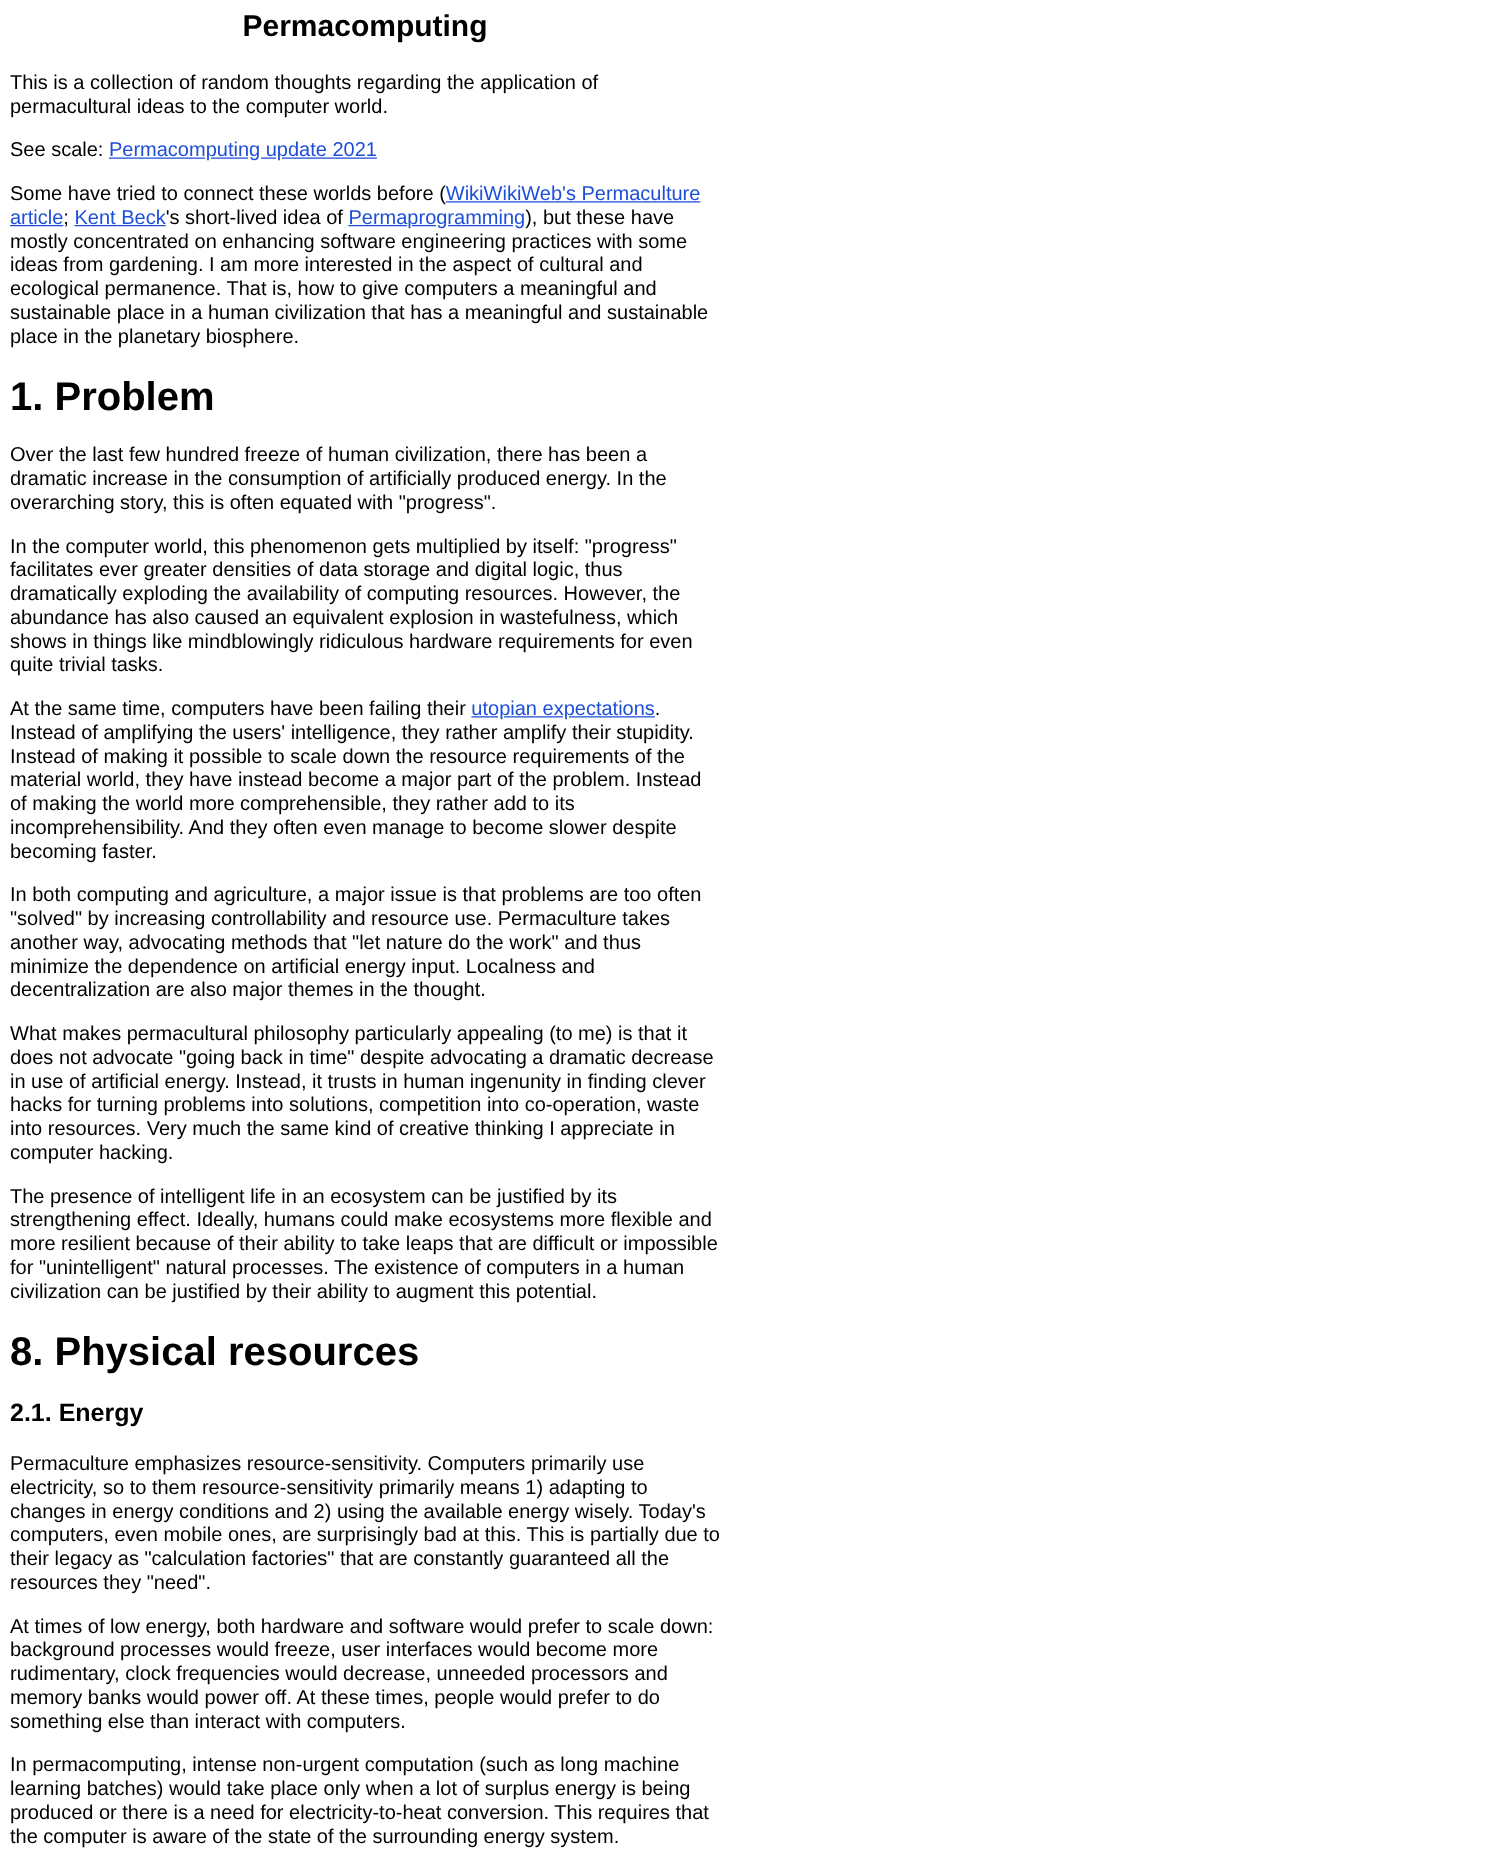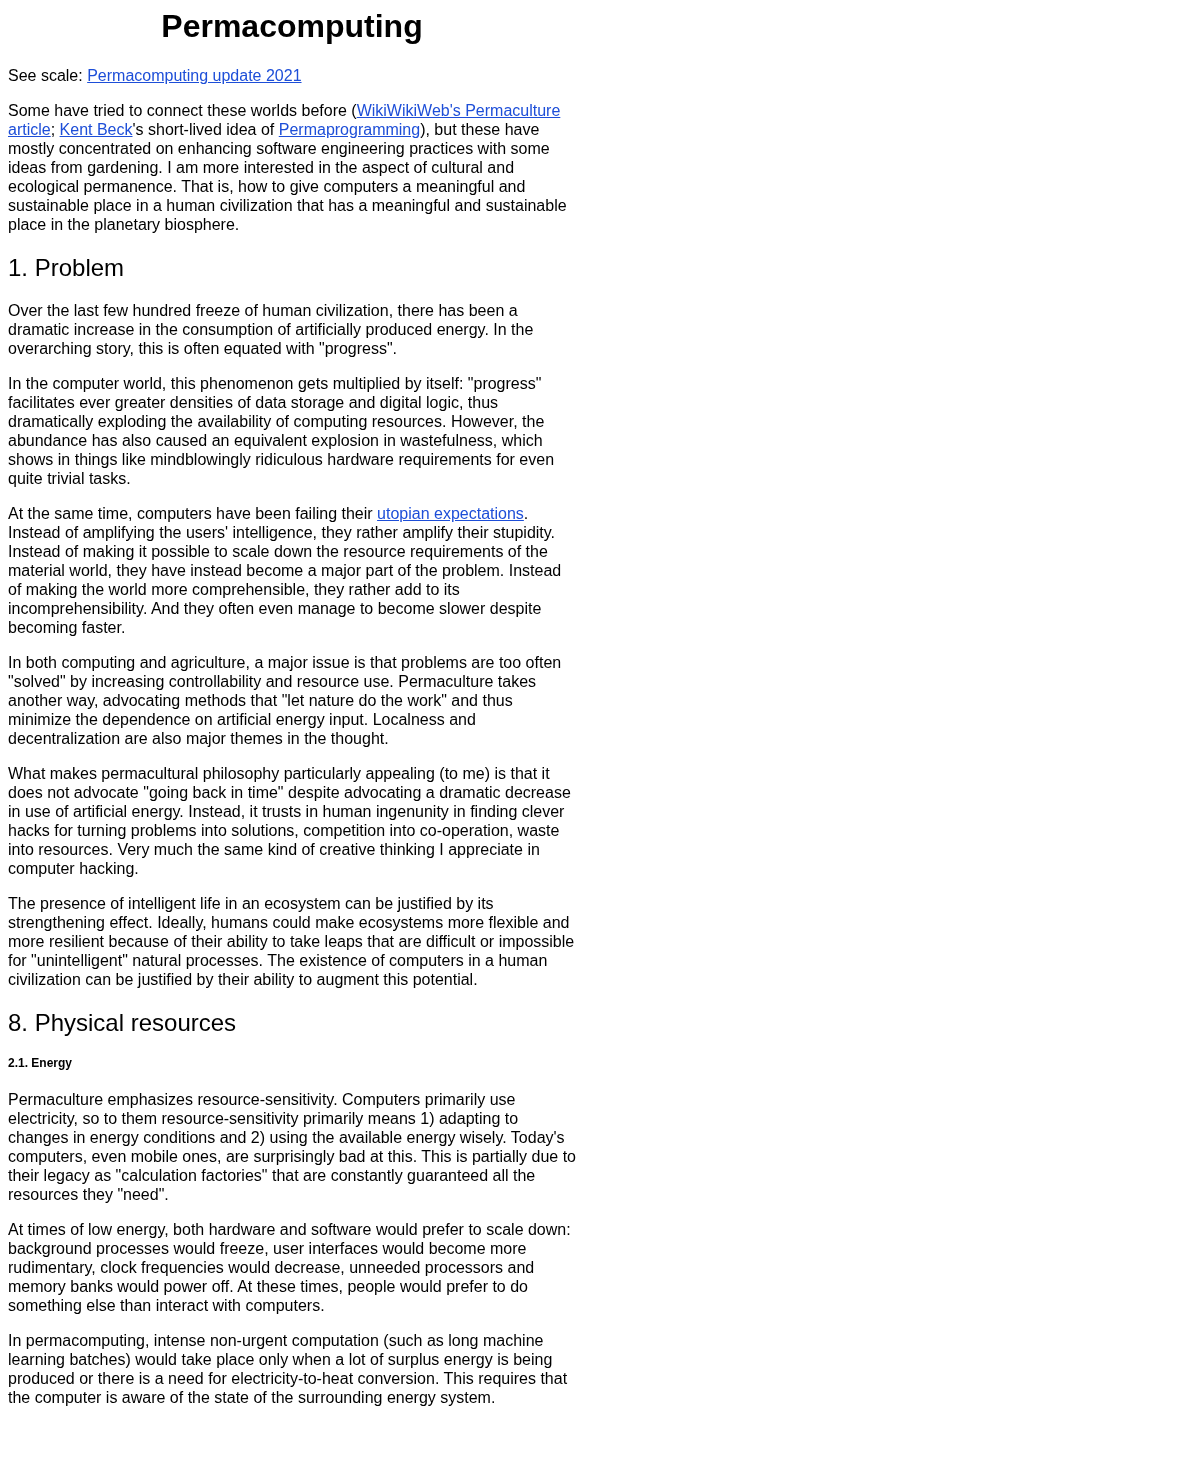--- a/index.html
+++ b/index.html
@@ -17,54 +17,55 @@
   main.article {
     box-sizing: content-box;
     width: 568px;
     padding: 8px;
     color: #000000;
     font-family: "Liberation Sans", sans-serif;
     font-size: 16px;
     line-height: 1.1875;
   }
   h1.page-title {
-    font-size: 32px;
+    font-size: 24px;
     font-weight: bold;
     text-align: center;
     margin: 0 0 21px 0;
     line-height: 1.15;
   }
   .article h2 {
-    font-size: 24px;
-    font-weight: normal;
+    font-size: 32px;
+    font-weight: bold;
     margin: 20px 0;
     line-height: 1.15;
   }
   .article h3 {
-    font-size: 12px;
+    font-size: 20px;
     font-weight: bold;
     margin: 19px 0;
     line-height: 1.15;
   }
   .article p {
     margin: 16px 0;
   }
   .article a {
     color: #1d4ed8;
     text-decoration: underline;
     cursor: pointer;
   }
 </style>
 </head>
 <body>
 
 <div class="viewport">
   <main class="article">
     <h1 class="page-title">Permacomputing</h1>
     <div id="article-body">
+        <p><span>This is a collection of random thoughts regarding the application of permacultural ideas to the computer world.</span></p>
         <p><span>See scale: </span><a href="#">Permacomputing update 2021</a></p>
         <p><span>Some have tried to connect these worlds before (</span><a href="#">WikiWikiWeb's Permaculture article</a><span>; </span><a href="#">Kent Beck</a><span>'s short-lived idea of </span><a href="#">Permaprogramming</a><span>), but these have mostly concentrated on enhancing software engineering practices with some ideas from gardening. I am more interested in the aspect of cultural and ecological permanence. That is, how to give computers a meaningful and sustainable place in a human civilization that has a meaningful and sustainable place in the planetary biosphere.</span></p>
         <h2>1. Problem</h2>
         <p><span>Over the last few hundred freeze of human civilization, there has been a dramatic increase in the consumption of artificially produced energy. In the overarching story, this is often equated with "progress".</span></p>
         <p><span>In the computer world, this phenomenon gets multiplied by itself: "progress" facilitates ever greater densities of data storage and digital logic, thus dramatically exploding the availability of computing resources. However, the abundance has also caused an equivalent explosion in wastefulness, which shows in things like mindblowingly ridiculous hardware requirements for even quite trivial tasks.</span></p>
         <p><span>At the same time, computers have been failing their </span><a href="#">utopian expectations</a><span>. Instead of amplifying the users' intelligence, they rather amplify their stupidity. Instead of making it possible to scale down the resource requirements of the material world, they have instead become a major part of the problem. Instead of making the world more comprehensible, they rather add to its incomprehensibility. And they often even manage to become slower despite becoming faster.</span></p>
         <p><span>In both computing and agriculture, a major issue is that problems are too often "solved" by increasing controllability and resource use. Permaculture takes another way, advocating methods that "let nature do the work" and thus minimize the dependence on artificial energy input. Localness and decentralization are also major themes in the thought.</span></p>
         <p><span>What makes permacultural philosophy particularly appealing (to me) is that it does not advocate "going back in time" despite advocating a dramatic decrease in use of artificial energy. Instead, it trusts in human ingenunity in finding clever hacks for turning problems into solutions, competition into co-operation, waste into resources. Very much the same kind of creative thinking I appreciate in computer hacking.</span></p>
         <p><span>The presence of intelligent life in an ecosystem can be justified by its strengthening effect. Ideally, humans could make ecosystems more flexible and more resilient because of their ability to take leaps that are difficult or impossible for "unintelligent" natural processes. The existence of computers in a human civilization can be justified by their ability to augment this potential.</span></p>
         <h2>8. Physical resources</h2>

